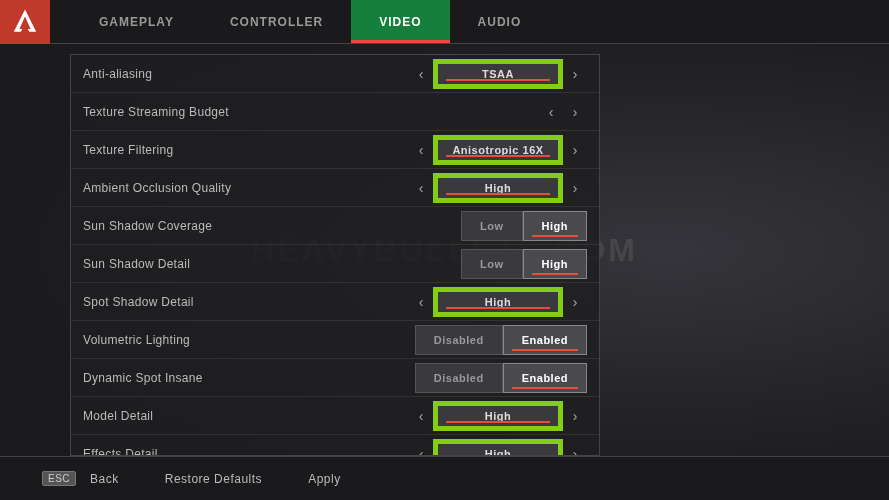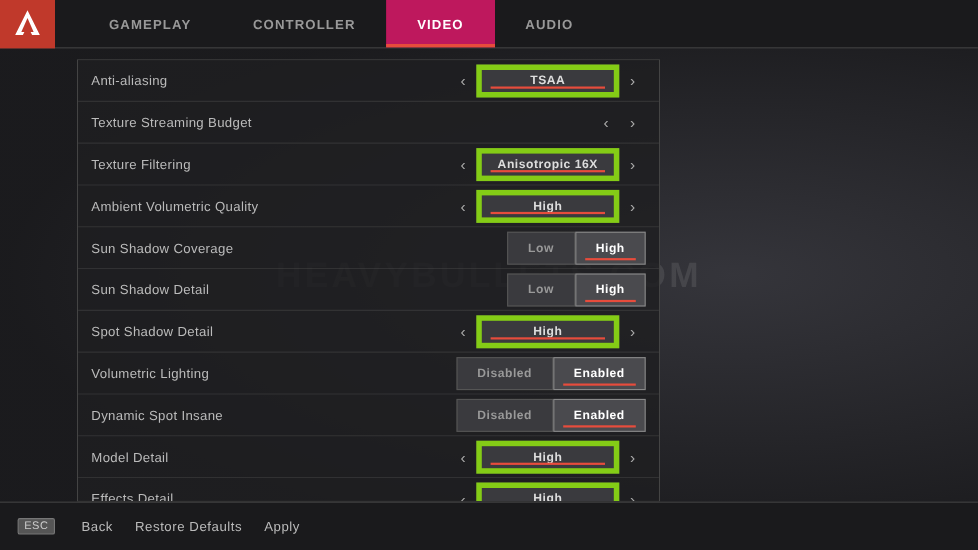--- a/index.html
+++ b/index.html
@@ -65,21 +65,21 @@
       font-weight: bold;
       letter-spacing: 1px;
       color: #999;
       cursor: pointer;
       text-transform: uppercase;
       position: relative;
     }
 
     .nav-tab.active {
       color: #fff;
-      background: #be185d;
+      background: #15803d;
     }
 
     .nav-tab.active::after {
       content: '';
       position: absolute;
       bottom: 0;
       left: 0;
       right: 0;
       height: 3px;
       background: #e74c3c;
@@ -246,25 +246,26 @@
       display: flex;
       align-items: center;
       padding: 0 16px;
       gap: 20px;
       z-index: 10;
     }
 
     .bottom-btn {
       display: flex;
       align-items: center;
-      gap: 24px;
+      gap: 14px;
       cursor: pointer;
       font-size: 12px;
       color: #bbb;
       letter-spacing: 0.5px;
+      margin-left: 26px;
     }
 
     .key-badge {
       background: #555;
       border: 1px solid #777;
       padding: 1px 5px;
       font-size: 10px;
       color: #ccc;
       border-radius: 2px;
     }
@@ -318,21 +319,21 @@
         <button class="arrow-btn">‹</button>
         <div class="value-box">
           <span class="value-text">Anisotropic 16X</span>
           <div class="value-bar"></div>
         </div>
         <button class="arrow-btn">›</button>
       </div>
     </div>
 
     <div class="setting-row">
-      <span class="setting-label">Ambient Volumetric Quality</span>
+      <span class="setting-label">Ambient Occlusion Quality</span>
       <div class="setting-control">
         <button class="arrow-btn">‹</button>
         <div class="value-box">
           <span class="value-text">High</span>
           <div class="value-bar"></div>
         </div>
         <button class="arrow-btn">›</button>
       </div>
     </div>
 

